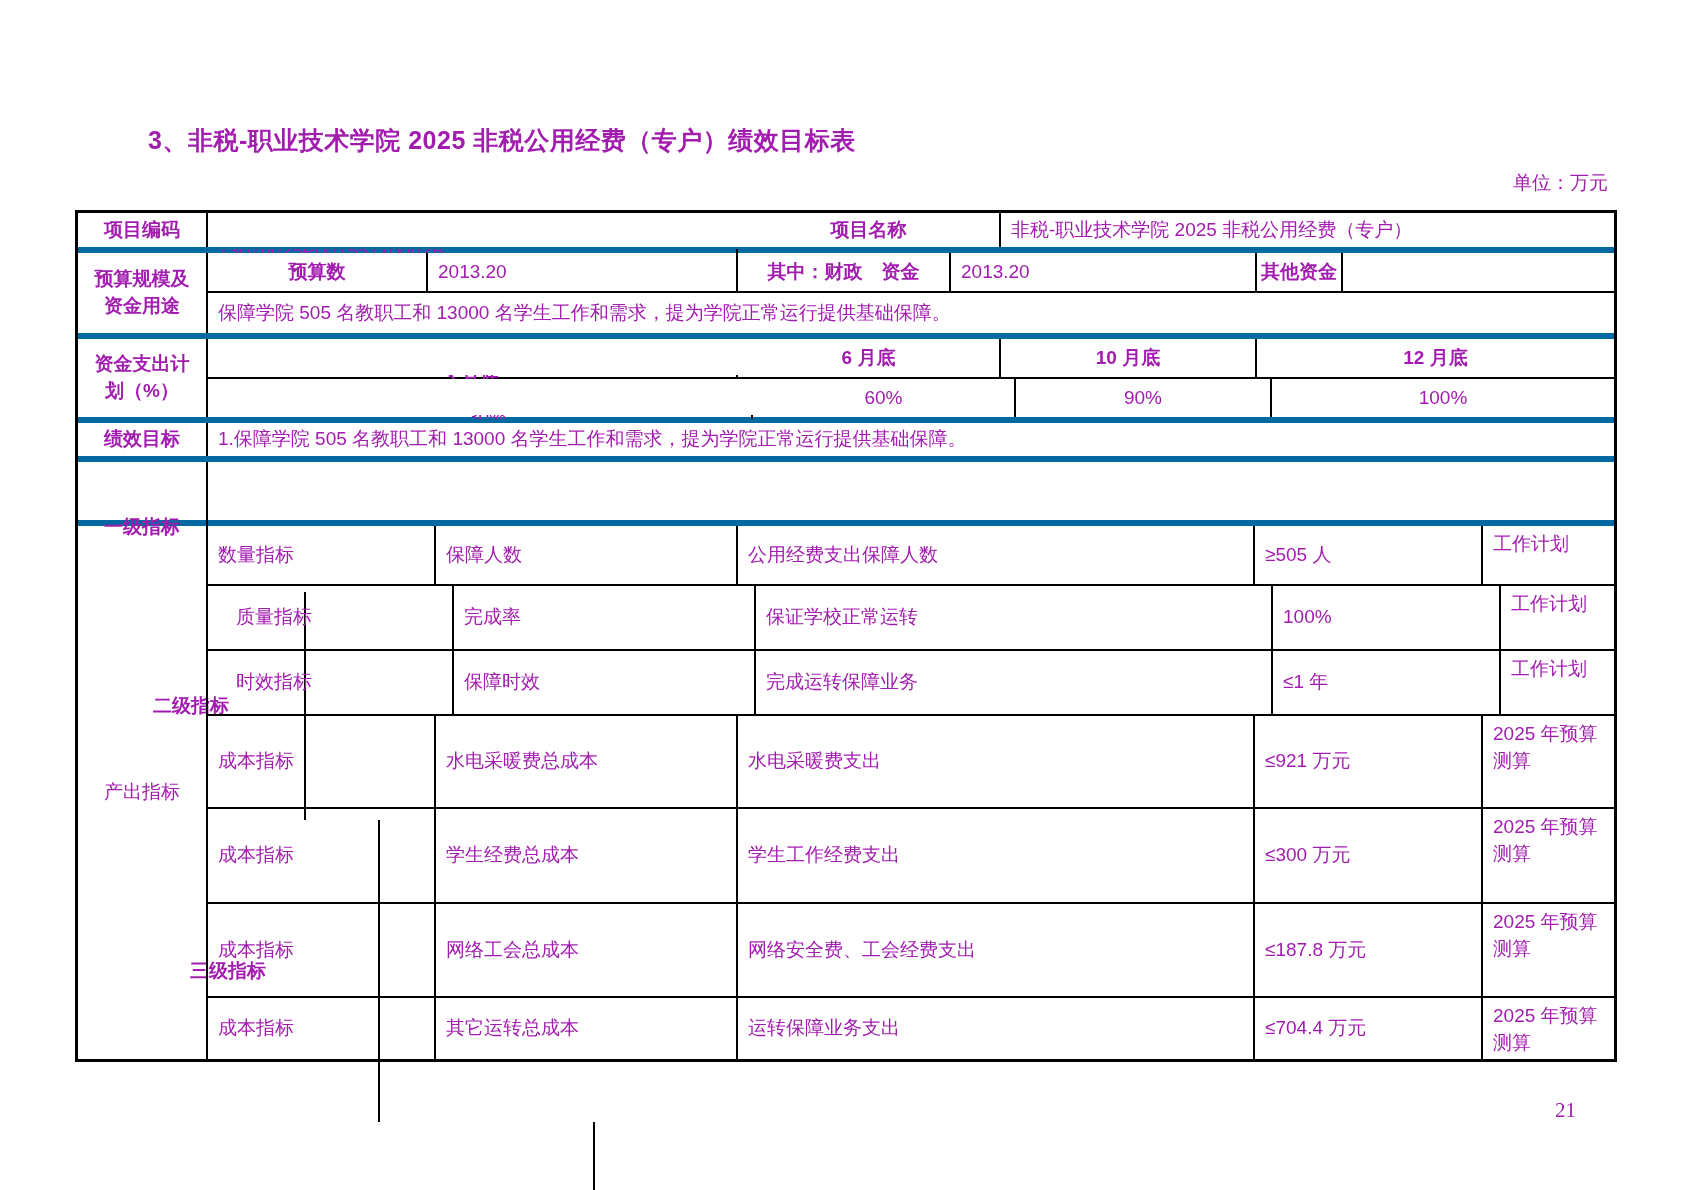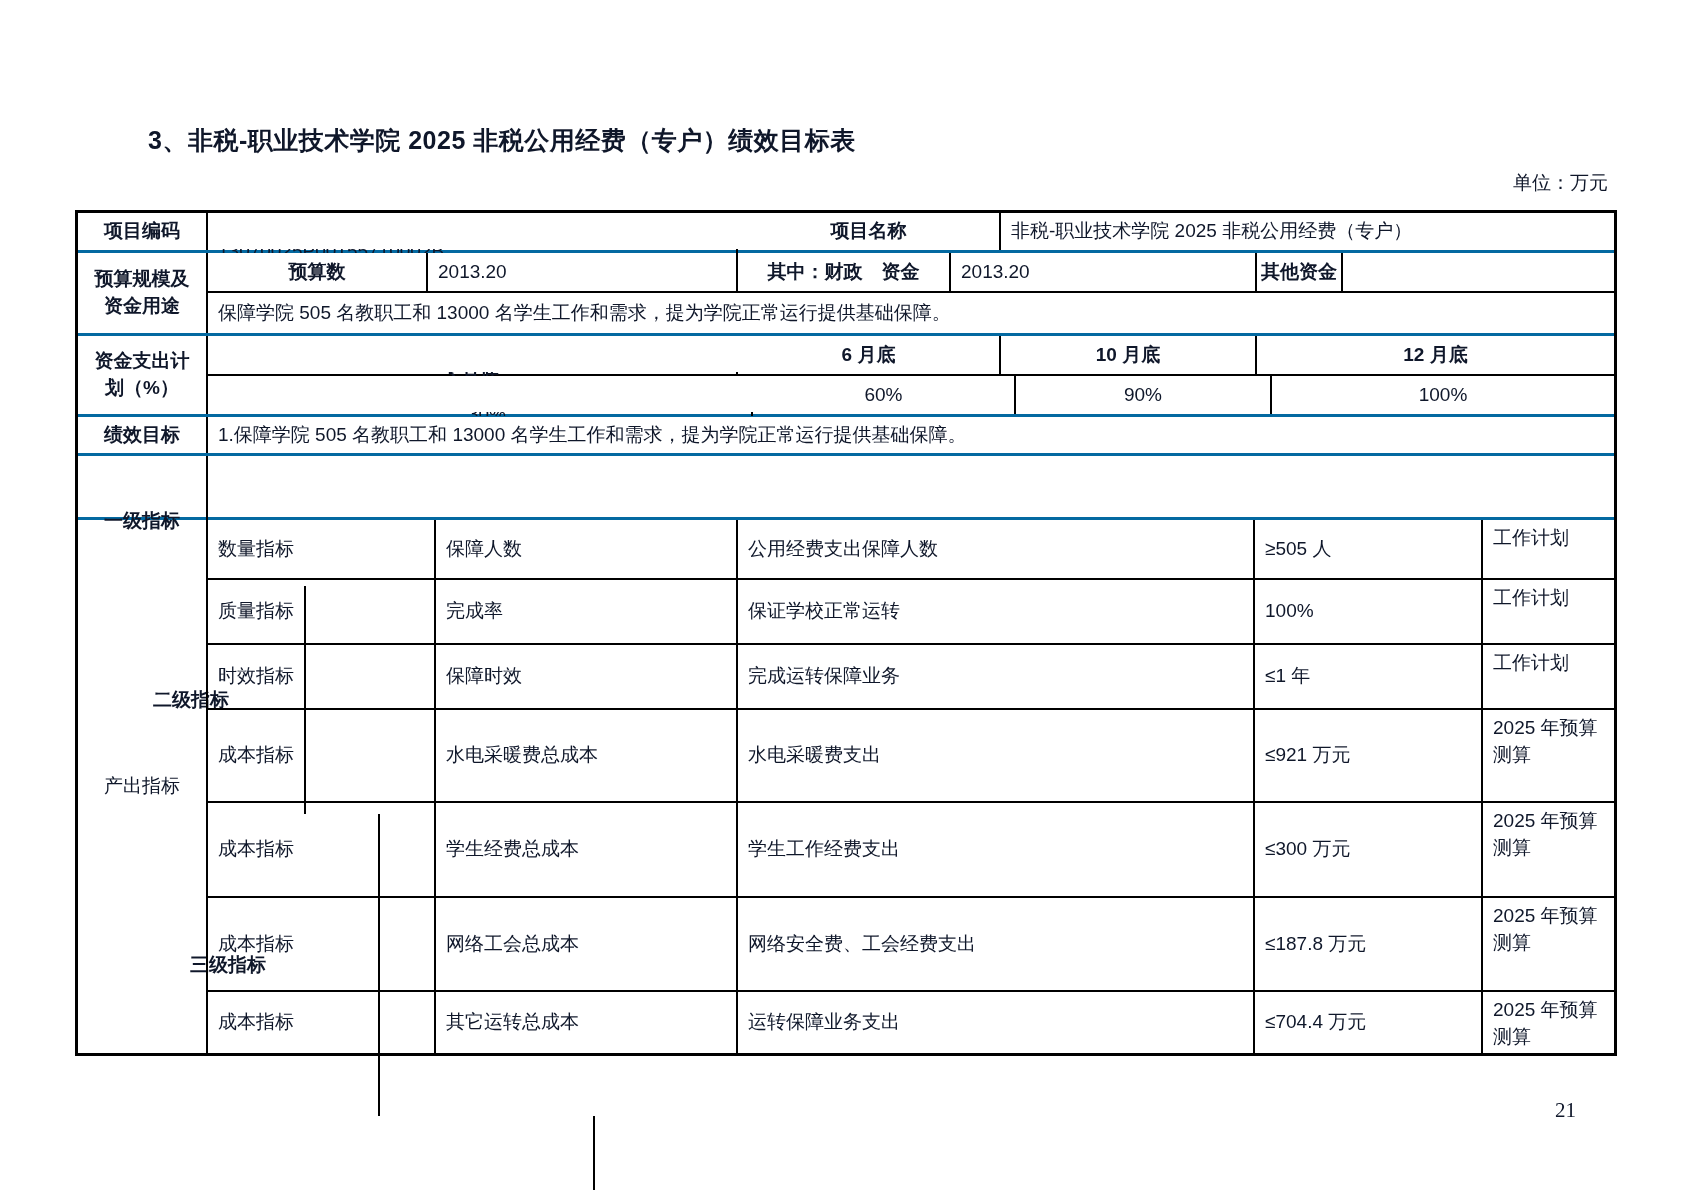--- a/index.html
+++ b/index.html
@@ -1,21 +1,21 @@
 <!DOCTYPE html>
 <html><head>
 <meta charset="utf-8">
 <style>
   html,body{margin:0;padding:0;background:#fff;}
   .doc{
     position:relative;
     width:1684px;height:1190px;
     background:#ffffff;
     font-family:"Liberation Sans", sans-serif;
-    color:#0f172a;
+    color:#a21caf;
     overflow:hidden;
   }
   .title{
     position:absolute;left:148px;top:124px;
     font-size:25px;font-weight:bold;letter-spacing:0.5px;
     white-space:nowrap;
   }
   .unit{
     position:absolute;right:76px;top:170px;
     font-size:19px;
@@ -25,21 +25,21 @@
     font-size:21px;font-family:"Liberation Serif", serif;
   }
   .tbl{
     position:absolute;left:75px;top:210px;
     width:1536px;
     border:3px solid #000;
     background:#fff;
     font-size:19px;line-height:1.4;
   }
   .tbl *{box-sizing:border-box;}
-  .row{display:flex;border-bottom:3px solid #0369a1;align-items:stretch;}
+  .row{display:flex;border-bottom:6px solid #0369a1;align-items:stretch;}
   .row.last{border-bottom:none;}
   .subrow{display:flex;border-bottom:2px solid #000;align-items:stretch;}
   .subrow.last{border-bottom:none;}
   .cell{
     border-right:2px solid #000;
     display:flex;align-items:center;
     padding:2px 10px;
     overflow:hidden;
   }
   .row > .cell:last-child,.subrow > .cell:last-child{border-right:none;}
@@ -63,21 +63,21 @@
   .w263{width:263px;flex:0 0 263px;}
   .w256{width:256px;flex:0 0 256px;}
   .w228{width:228px;flex:0 0 228px;}
   .w302{width:302px;flex:0 0 302px;}
   .w517{width:517px;flex:0 0 517px;}
   .h40{height:40px;}
   .h38{height:38px;padding-left:15px;}
   .h39{height:39px;}
   .h64{height:64px;flex-direction:column;}
   .h60{height:60px;}
-  .h65{height:65px;}
+  .h65{height:65px;padding-left:18px;}
   .h93{height:93px;}
   .h95{height:95px;}
   .h94{height:94px;}
   .h61{height:61px;}
 </style>
 </head>
 <body>
 
 <div class="doc">
 

